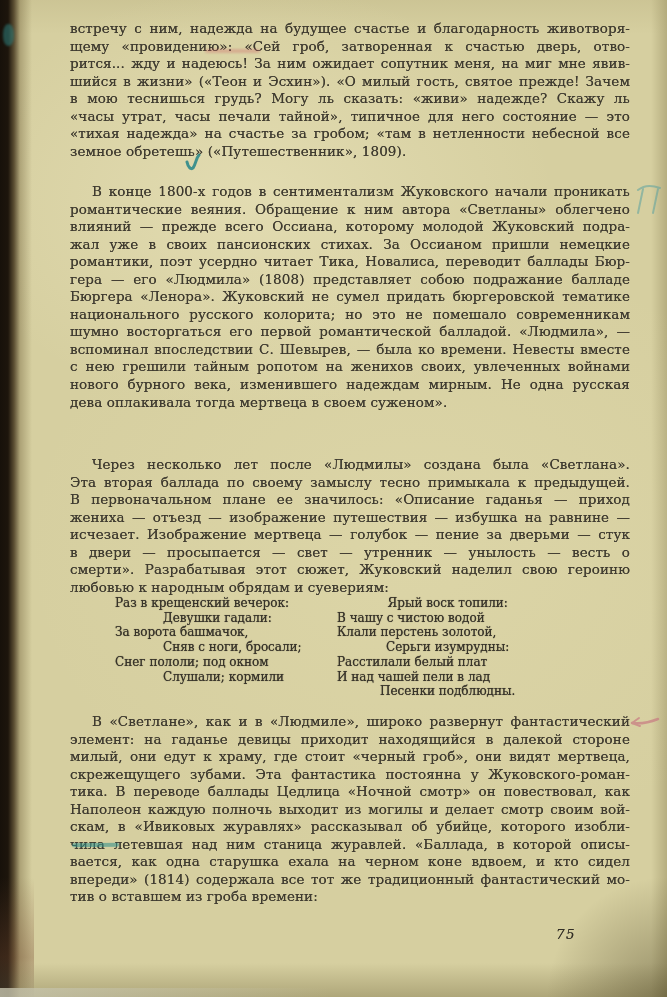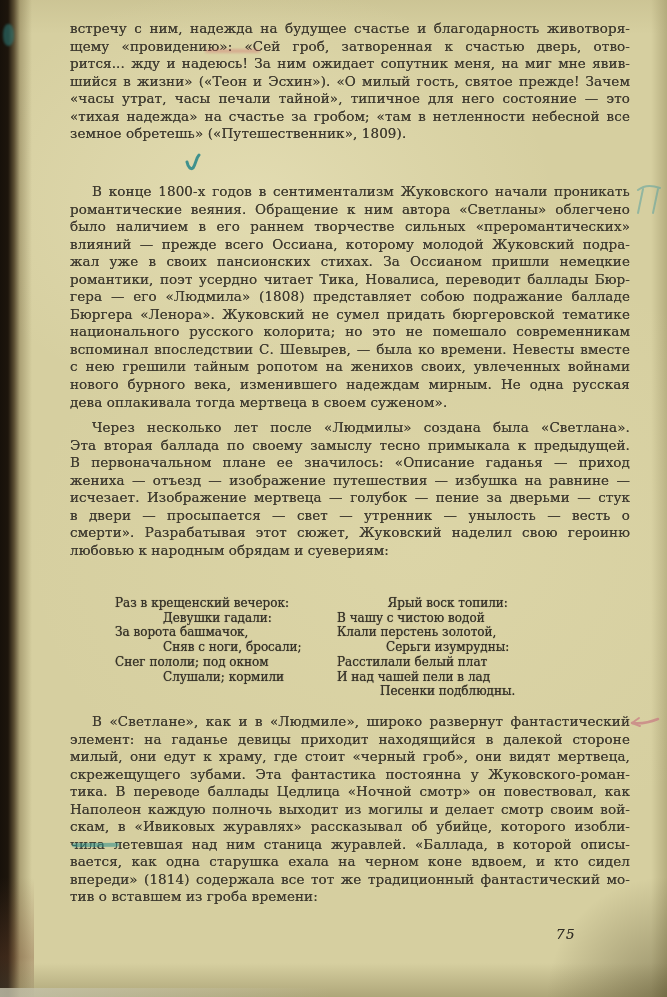--- a/index.html
+++ b/index.html
@@ -33,21 +33,21 @@
     font-size:13.5px; line-height:17.55px;
     text-align:justify; text-align-last:justify;
     text-shadow:0 0 .6px rgba(58,53,42,.85);
     letter-spacing:.1px;
     margin-left:28px;
   }
   .para .pline:last-child{ text-align-last:left; }
   .para.indent .pline:first-child{ text-indent:22px; }
   .p1{ top:20px; }
   .p2{ top:183px; }
-  .p3{ top:419px; }
+  .p3{ top:456px; }
   .p4{ top:713px; }
   .verse{ position:absolute; top:596px; left:0; width:581px; height:106px; }
   .vcol{ position:absolute; top:0; }
   .vcol .vline{
     font-size:12px; line-height:14.7px; white-space:nowrap;
     color:#38342a; text-shadow:0 0 .7px rgba(50,46,36,.9);
   }
   .vleft{ left:115px; }
   .vright{ left:337px; }
   .vleft .vline.indented{ padding-left:48px; }
@@ -80,35 +80,36 @@
 <div class="page">
 
   <div class="edge-left"></div>
   <div class="edge-bottom-light"></div>
 
   <div class="para p1">
       <div class="pline">встречу с ним, надежда на будущее счастье и благодарность животворя-</div>
       <div class="pline">щему «провидению»: «Сей гроб, затворенная к счастью дверь, отво-</div>
       <div class="pline">рится... жду и надеюсь! За ним ожидает сопутник меня, на миг мне явив-</div>
       <div class="pline">шийся в жизни» («Теон и Эсхин»). «О милый гость, святое прежде! Зачем</div>
+      <div class="pline">в мою теснишься грудь? Могу ль сказать: «живи» надежде? Скажу ль</div>
       <div class="pline">«часы утрат, часы печали тайной», типичное для него состояние — это</div>
       <div class="pline">«тихая надежда» на счастье за гробом; «там в нетленности небесной все</div>
       <div class="pline">земное обретешь» («Путешественник», 1809).</div>
     </div>
 
   <div class="para p2 indent">
       <div class="pline">В конце 1800-х годов в сентиментализм Жуковского начали проникать</div>
       <div class="pline">романтические веяния. Обращение к ним автора «Светланы» облегчено</div>
-      <div class="pline">было наличием в его раннем творчестве сильных «преромантических»</div>
       <div class="pline">влияний — прежде всего Оссиана, которому молодой Жуковский подра-</div>
       <div class="pline">жал уже в своих пансионских стихах. За Оссианом пришли немецкие</div>
       <div class="pline">романтики, поэт усердно читает Тика, Новалиса, переводит баллады Бюр-</div>
       <div class="pline">гера — его «Людмила» (1808) представляет собою подражание балладе</div>
       <div class="pline">Бюргера «Ленора». Жуковский не сумел придать бюргеровской тематике</div>
       <div class="pline">национального русского колорита; но это не помешало современникам</div>
+      <div class="pline">шумно восторгаться его первой романтической балладой. «Людмила», —</div>
       <div class="pline">вспоминал впоследствии С. Шевырев, — была ко времени. Невесты вместе</div>
       <div class="pline">с нею грешили тайным ропотом на женихов своих, увлеченных войнами</div>
       <div class="pline">нового бурного века, изменившего надеждам мирным. Не одна русская</div>
       <div class="pline">дева оплакивала тогда мертвеца в своем суженом».</div>
     </div>
 
   <div class="para p3 indent">
       <div class="pline">Через несколько лет после «Людмилы» создана была «Светлана».</div>
       <div class="pline">Эта вторая баллада по своему замыслу тесно примыкала к предыдущей.</div>
       <div class="pline">В первоначальном плане ее значилось: «Описание гаданья — приход</div>

